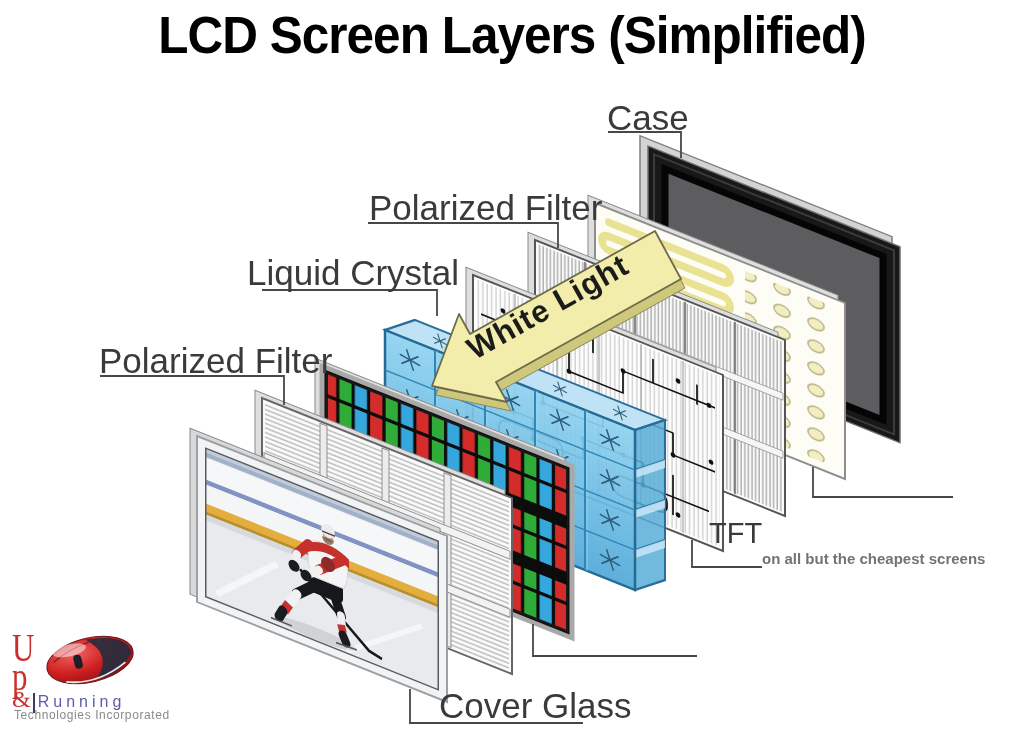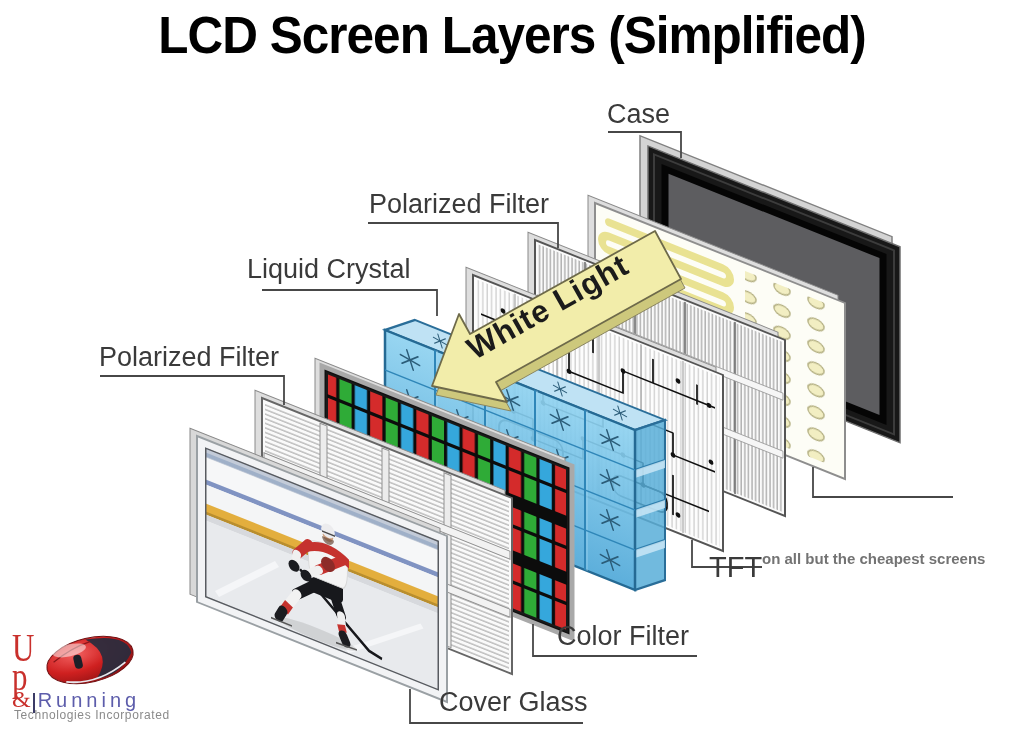--- a/index.html
+++ b/index.html
@@ -8,43 +8,43 @@
     font-family:"Liberation Sans", sans-serif;overflow:hidden;
   }
   #stage{position:absolute;left:0;top:0;width:1024px;height:730px;}
   svg{display:block;}
   .title{
     position:absolute;left:0;top:6px;width:1024px;text-align:center;
     font-size:51px;font-weight:bold;color:#000;letter-spacing:-1px;
     transform:scaleX(.97);
   }
   .lbl{
-    position:absolute;color:#3a3a3a;font-size:27px;line-height:1.05;
+    position:absolute;color:#3a3a3a;font-size:35px;line-height:1.05;
     white-space:nowrap;
   }
   .lbl-case{left:607px;top:100px;}
   .lbl-pol-rear{left:369px;top:190px;}
   .lbl-lc{left:247px;top:255px;}
   .lbl-pol-front{left:99px;top:343px;}
   .lbl-backlight{left:835px;top:463px;}
-  .lbl-tft{left:709px;top:552px;font-size:29px;}
+  .lbl-tft{left:709px;top:518px;font-size:29px;}
   .lbl-tft-note{left:762px;top:551px;font-size:15px;font-weight:bold;color:#737373;}
   .lbl-color{left:557px;top:622px;}
   .lbl-glass{left:431px;top:688px;margin-left:8px;}
   .logo{position:absolute;left:10px;top:628px;width:160px;height:112px;}
   .logo-up{
     position:absolute;left:2px;top:6px;width:24px;
     font-family:"Liberation Serif", serif;font-size:31px;line-height:.74;
     color:#c9302c;word-break:break-all;transform:scaleY(1.28);transform-origin:top left;
   }
   .logo-mouse{position:absolute;left:30px;top:2px;}
   .logo-row2{position:absolute;left:2px;top:58px;display:flex;align-items:baseline;}
   .logo-amp{font-family:"Liberation Serif", serif;font-size:24px;color:#c9302c;}
   .logo-bar{width:2px;height:20px;background:#3b3b66;margin:0 3px 0 2px;align-self:flex-end;}
-  .logo-running{font-size:20px;color:#5d5dab;letter-spacing:4px;}
+  .logo-running{font-size:16px;color:#5d5dab;letter-spacing:4px;}
   .logo-tagline{position:absolute;left:4px;top:80px;font-size:12px;color:#8a8a8a;letter-spacing:.6px;}
   .logo-url{position:absolute;left:4px;top:91px;font-size:19px;font-weight:bold;color:#0d0d0d;}
 </style>
 </head>
 <body>
 
 <div id="stage">
 
 <svg width="1024" height="730" viewBox="0 0 1024 730">
   <defs>
@@ -306,21 +306,20 @@
   </g>
 </svg>
 
 <div class="title">LCD Screen Layers (Simplified)</div>
 <div class="lbl lbl-case">Case</div>
 <div class="lbl lbl-pol-rear">Polarized Filter</div>
 <div class="lbl lbl-lc">Liquid Crystal</div>
 <div class="lbl lbl-pol-front">Polarized Filter</div>
 <div class="lbl lbl-tft">TFT</div>
 <div class="lbl lbl-tft-note">on all but the cheapest screens</div>
-<div class="lbl lbl-color">Color Filter</div>
 <div class="lbl lbl-glass">Cover Glass</div>
 
 <div class="logo">
   <div class="logo-up">Up</div>
   <svg class="logo-mouse" width="104" height="60" viewBox="0 0 104 60">
     <g transform="rotate(-13 50 30)">
       <ellipse cx="50" cy="30" rx="44" ry="22" fill="url(#mg)" stroke="#701012" stroke-width="1"></ellipse>
       <path d="M50,9 Q92,12 92,32 Q76,52 52,50 Q74,30 50,9 Z" fill="#272c3e" opacity=".92"></path>
       <path d="M22,46 Q52,56 84,40" stroke="#e8e8ee" stroke-width="1.8" fill="none"></path>
       <path d="M14,24 Q34,14 54,12" stroke="#8a1518" stroke-width="1.2" fill="none"></path>

